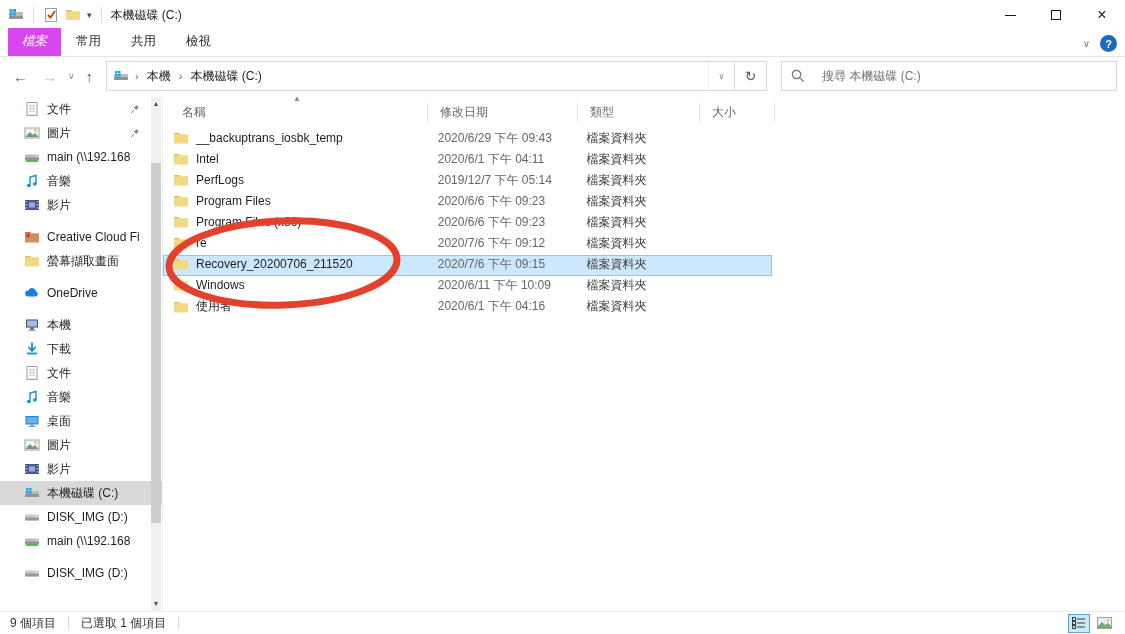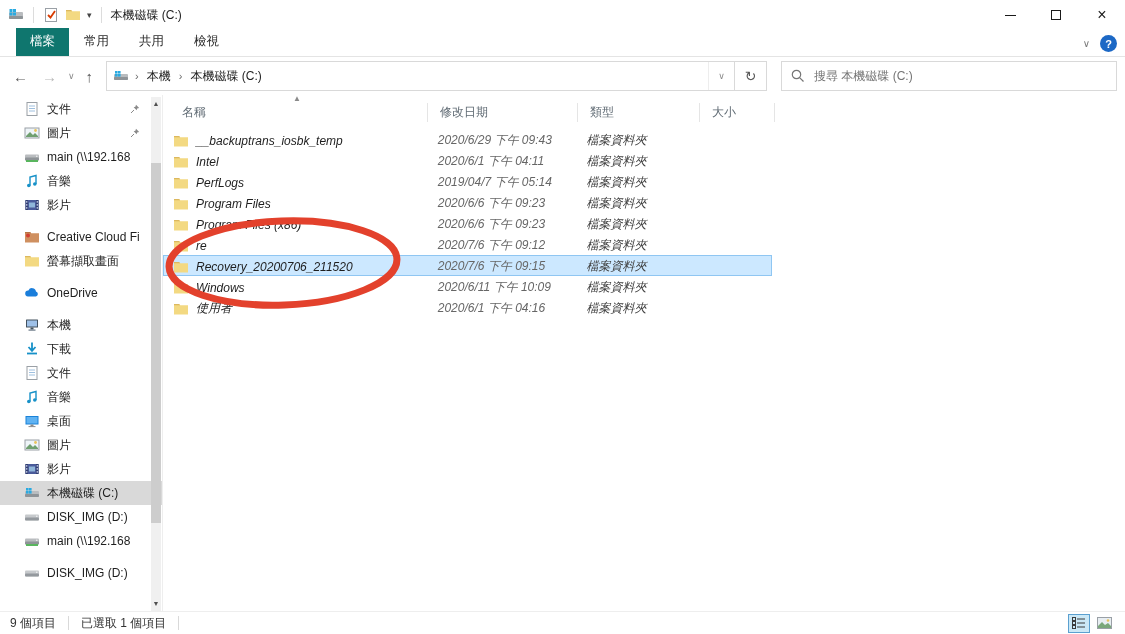--- a/index.html
+++ b/index.html
@@ -14,37 +14,37 @@
   .qat .caret { color:#444; font-size:9px; line-height:1; }
   .win-title { margin-left:6px; font-size:12px; color:#1e1e1e; }
   .win-controls { margin-left:auto; display:flex; height:30px; }
   .win-btn { width:46px; height:30px; display:flex; align-items:center; justify-content:center; color:#1a1a1a; font-size:13px; cursor:default; }
   .maxbox { width:10px; height:10px; border:1px solid #1a1a1a; display:inline-block; }
   .minline { width:11px; height:1px; background:#1a1a1a; display:inline-block; }
 
   
   .tabrow { height:27px; display:flex; align-items:flex-end; border-bottom:1px solid #e4e4e4; flex:none; position:relative; }
   .tab { padding:5px 15px 6px 15px; font-size:12.5px; color:#2b2b2b; cursor:default; }
-  .tab.file { background:#0f766e; color:#fff; margin-left:16px; padding:5px 14px 6px 14px; }
+  .tab.file { background:#d946ef; color:#fff; margin-left:8px; padding:5px 14px 6px 14px;font-style:italic; }
   .tabrow-right { position:absolute; right:8px; bottom:4px; display:flex; align-items:center; gap:10px; }
   .collapse-chevron { color:#7a7a7a; font-size:10px; }
   .help-circle { width:17px; height:17px; border-radius:50%; background:#1c68c5; color:#fff; font-size:11px; font-weight:bold; display:flex; align-items:center; justify-content:center; }
 
   
   .navrow { height:38px; display:flex; align-items:center; padding:0 8px 0 6px; flex:none; }
   .nav-btn { color:#5a5a5a; font-size:15px; padding:0 7px; }
   .nav-btn.disabled { color:#b8b8b8; }
   .nav-btn.small { font-size:9px; color:#8a8a8a; padding:0 4px; }
   .addressbox { display:flex; align-items:center; flex:1; height:30px; border:1px solid #d9d9d9; margin-left:6px; background:#fff; }
   .addr-crumbs { display:flex; align-items:center; gap:2px; padding:0 6px; flex:1; }
   .crumb-sep { color:#6a6a6a; font-size:11px; padding:0 4px; }
   .crumb { font-size:12px; color:#1e1e1e; padding:2px 2px; }
   .addr-chevron-btn { width:26px; height:28px; display:flex; align-items:center; justify-content:center; color:#8a8a8a; font-size:9px; border-left:1px solid #ededed; }
   .refresh-btn { width:32px; height:30px; display:flex; align-items:center; justify-content:center; color:#5a5a5a; font-size:14px; border:1px solid #d9d9d9; border-left:none; }
-  .searchbox { width:336px; height:30px; border:1px solid #d9d9d9; display:flex; align-items:center; margin-left:14px; padding:0 8px; gap:8px; }
+  .searchbox { width:336px; height:30px; border:1px solid #d9d9d9; display:flex; align-items:center; margin-left:14px; padding:0 8px; gap:16px; }
   .searchbox input { border:none; outline:none; flex:1; font-size:12px; color:#1e1e1e; font-family:inherit; }
   .searchbox input::placeholder { color:#757575; opacity:1; }
 
   
   .main { flex:1; display:flex; min-height:0; position:relative; }
 
   
   .sidebar { width:163px; flex:none; position:relative; padding:2px 0 0 0; overflow:hidden; border-right:1px solid #eeeeee; }
   .side-item { height:24px; display:flex; align-items:center; gap:7px; padding-left:24px; font-size:12px; color:#1e1e1e; white-space:nowrap; overflow:hidden; position:relative; }
   .side-item.indent1 { }
@@ -62,21 +62,21 @@
   
   .filearea { flex:1; position:relative; padding-top:5px; }
   .fl-header { display:flex; height:25px; align-items:center; position:relative; color:#5f6a73; }
   .fl-header .hcell { height:19px; display:flex; align-items:center; padding-left:12px; border-right:1px solid #e5e5e5; font-size:12px; }
   .hcell.c-name { width:265px; padding-left:19px; position:relative; }
   .hcell.c-date { width:150px; }
   .hcell.c-type { width:122px; }
   .hcell.c-size { width:75px; }
   .sort-caret { position:absolute; left:130px; top:-9px; color:#8a8a8a; font-size:8px; }
   .fl-rows { margin-top:4px; position:relative; }
-  .frow { display:flex; height:21px; align-items:flex-end; width:609px; border:1px solid transparent;font-style:italic; }
+  .frow { display:flex; height:21px; align-items:flex-start; width:609px; border:1px solid transparent; }
   .frow.selected { background:#cce8ff; border-color:#8fc6f2; }
   .fcell { overflow:hidden; white-space:nowrap; }
   .f-name { width:265px; display:flex; align-items:center; gap:7px; padding-left:9px; color:#1e1e1e; }
   .f-date { width:150px; padding-left:11px; color:#666; }
   .f-type { width:122px; padding-left:11px; color:#404040; }
   .f-size { width:75px; padding-right:10px; text-align:right; color:#666; }
   .annotation-svg { position:absolute; left:0; top:0; pointer-events:none; }
 
   
   .statusbar { height:23px; flex:none; border-top:1px solid #eeeeee; display:flex; align-items:center; padding:0 10px; font-size:12px; color:#333;text-align:right; }
@@ -453,21 +453,21 @@
           <div class="frow">
             <div class="fcell f-name">
               <span class="ic">
                 <svg viewBox="0 0 16 16">
                   <path d="M1 4.2 V3 h5 l1.2 1.2 H15 V13.5 H1z" fill="#f3d982"></path>
                   <path d="M1 4.2 V3 h5 l1.2 1.2z" fill="#dcb85e"></path>
                 </svg>
               </span>
               <span>PerfLogs</span>
             </div>
-            <div class="fcell f-date">2019/04/7 下午 05:14</div>
+            <div class="fcell f-date">2019/12/7 下午 05:14</div>
             <div class="fcell f-type">檔案資料夾</div>
             <div class="fcell f-size"></div>
           </div>
           <div class="frow">
             <div class="fcell f-name">
               <span class="ic">
                 <svg viewBox="0 0 16 16">
                   <path d="M1 4.2 V3 h5 l1.2 1.2 H15 V13.5 H1z" fill="#f3d982"></path>
                   <path d="M1 4.2 V3 h5 l1.2 1.2z" fill="#dcb85e"></path>
                 </svg>

